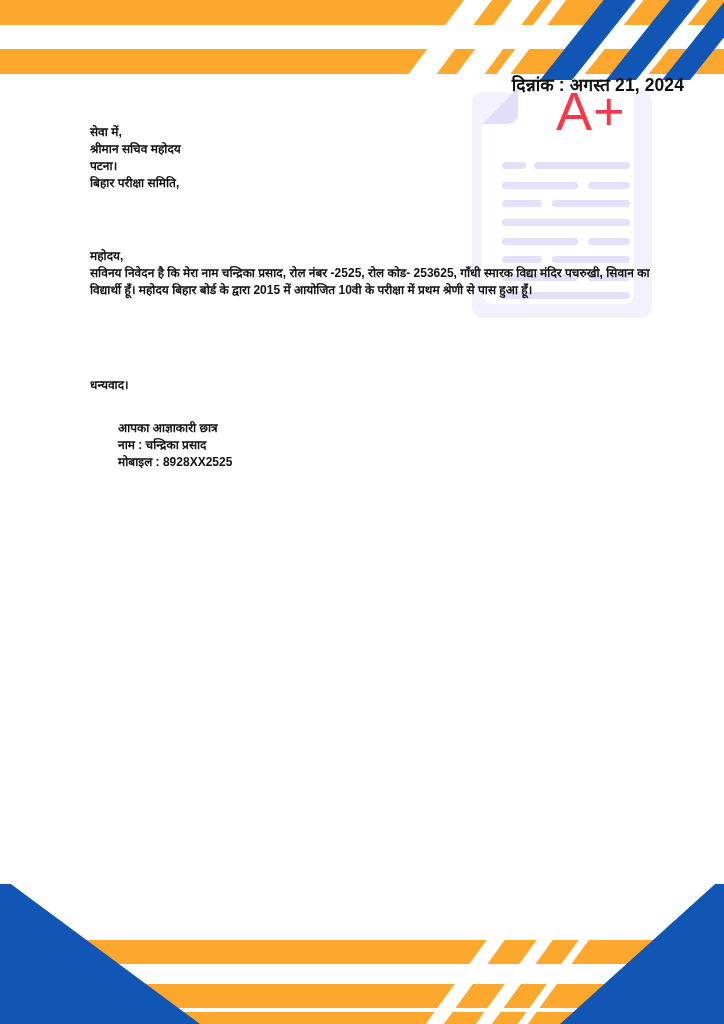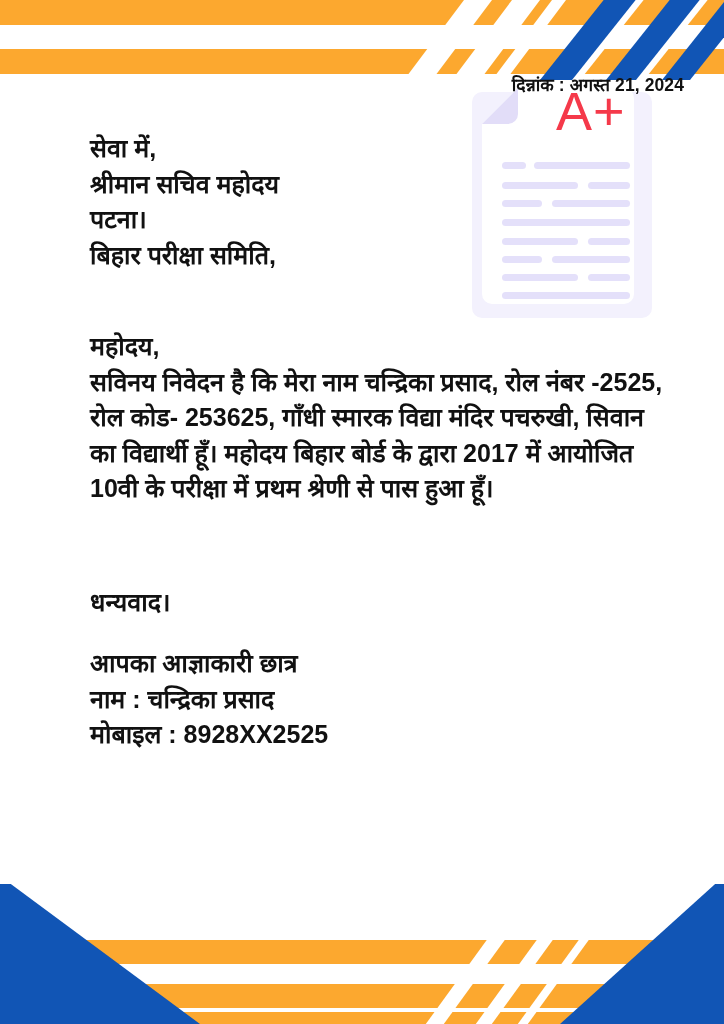--- a/index.html
+++ b/index.html
@@ -43,45 +43,45 @@
     font-size: 17.5px;
     font-weight: bold;
     color: #111111;
     letter-spacing: 0.1px;
     padding-left: 44px;
   }
 
   .letter-body {
     position: absolute;
     left: 90px;
-    top: 131px;
+    top: 124px;
     width: 582px;
     color: #111111;
-    font-size: 25px;
+    font-size: 12px;
     font-weight: bold;
     line-height: 1.42;
   }
 
   .addr-line {
     white-space: nowrap;
   }
   .gap-md { height: 26px; }
   .gap-lg { height: 30px; }
 
   .subject {
     white-space: nowrap;
   }
 
   .para {
     text-align: left;
   }
 
   .salutation { }
 
-  .sign-line { white-space: nowrap; }
+  .sign-line { white-space: nowrap; margin-left: 28px; }
 
   
   #doc-illustration {
     position: absolute;
     left: 466px;
     top: 86px;
     width: 192px;
     height: 238px;
   }
 
@@ -171,21 +171,21 @@
       <div class="addr-line">बिहार परीक्षा समिति,</div>
     </div>
 
     <div class="gap-lg"></div>
 
 
     <div class="gap-md"></div>
 
     <div class="salutation">महोदय,</div>
 
-    <div class="para">सविनय निवेदन है कि मेरा नाम चन्द्रिका प्रसाद, रोल नंबर -2525, रोल कोड- 253625, गाँधी स्मारक विद्या मंदिर पचरुखी, सिवान का विद्यार्थी हूँ। महोदय बिहार बोर्ड के द्वारा 2017 में आयोजित 10वी के परीक्षा में प्रथम श्रेणी से पास हुआ हूँ।</div>
+    <div class="para">सविनय निवेदन है कि मेरा नाम चन्द्रिका प्रसाद, रोल नंबर -2525, रोल कोड- 253625, गाँधी स्मारक विद्या मंदिर पचरुखी, सिवान का विद्यार्थी हूँ। महोदय बिहार बोर्ड के द्वारा 2015 में आयोजित 10वी के परीक्षा में प्रथम श्रेणी से पास हुआ हूँ।</div>
 
     <div class="gap-md"></div>
 
 
     <div class="gap-md"></div>
 
 
     <div class="gap-md"></div>
 
     <div>धन्यवाद।</div>

